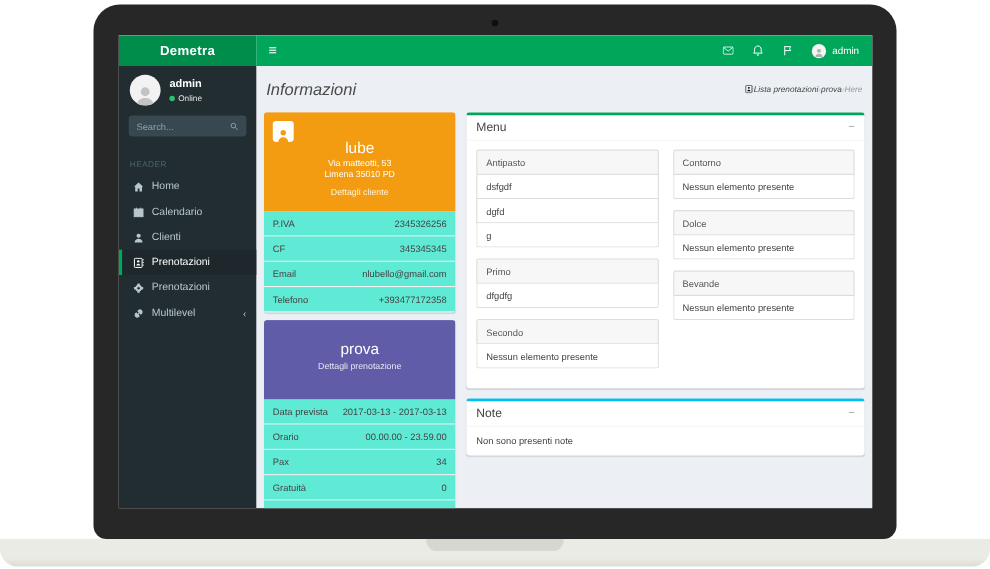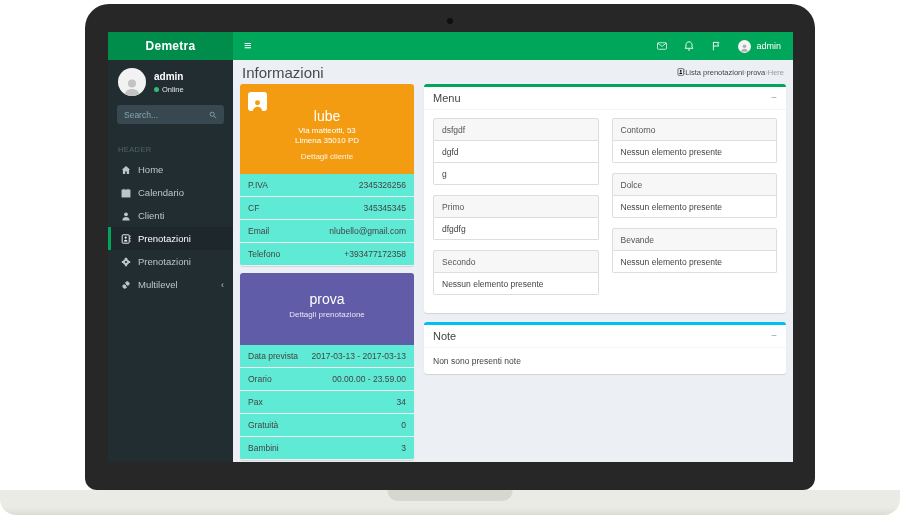--- a/index.html
+++ b/index.html
@@ -52,21 +52,21 @@
   .side-header { padding:9px 10px 4px; color:#4b646f; font-size:7.5px; letter-spacing:.4px; }
   .smenu-item { display:flex; align-items:center; gap:7px; height:23px; padding-left:10px;
     color:#b8c7ce; font-size:9.5px; cursor:pointer; border-left:3px solid transparent; }
   .smenu-item.active { background:#1e282c; color:#fff; border-left-color:#00a65a; }
   .sicon { width:10px; display:flex; }
   .sicon svg { width:10px; height:10px; fill:currentColor; }
   .chev { margin-left:auto; margin-right:9px; font-size:9px; color:#b8c7ce; }
 
   
   .content { flex:1; padding:0 7px; overflow:hidden; }
-  .content-header { display:flex; align-items:center; justify-content:space-between; height:24px; padding:0 2px; }
+  .content-header { display:flex; align-items:center; justify-content:space-between; height:42px; padding:0 2px;font-style:italic; }
   .page-title { font-size:15px; font-weight:400; color:#4a4a4a; }
   .breadcrumb { display:flex; align-items:center; gap:0; font-size:7.5px; color:#444; }
   .breadcrumb .bc-ico svg { width:8px; height:8px; display:block; }
   .bc-sep { color:#b9b9b9; }
   .bc-item.last { color:#999; }
 
   .cols { display:flex; gap:10px; align-items:flex-start; }
   .col-left { width:174px; flex-shrink:0; }
   .col-right { flex:1; }
 
@@ -336,20 +336,21 @@
 
           <div class="col-right">
             <div class="box" style="border-top-color: rgb(0, 166, 90);">
               <div class="box-header">
                 <span class="box-title">Menu</span>
                 <span class="collapse-btn">−</span>
               </div>
               <div class="box-body menu-cols">
                 <div class="menu-col" id="menu-left">
                     <div class="lgroup">
+                      <div class="litem">Antipasto</div>
                       <div class="litem">dsfgdf</div>
                       <div class="litem">dgfd</div>
                       <div class="litem">g</div>
                     </div>
                     <div class="lgroup">
                       <div class="litem">Primo</div>
                       <div class="litem">dfgdfg</div>
                     </div>
                     <div class="lgroup">
                       <div class="litem">Secondo</div>

